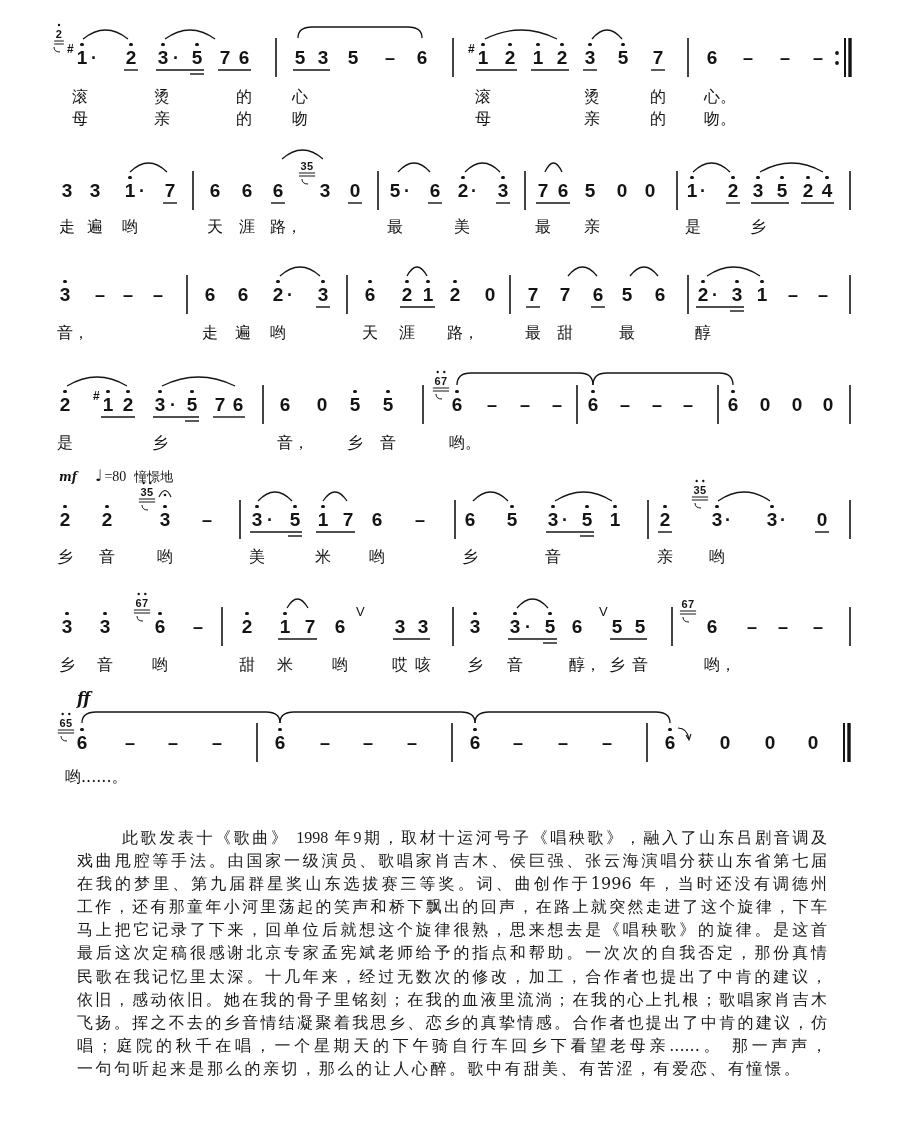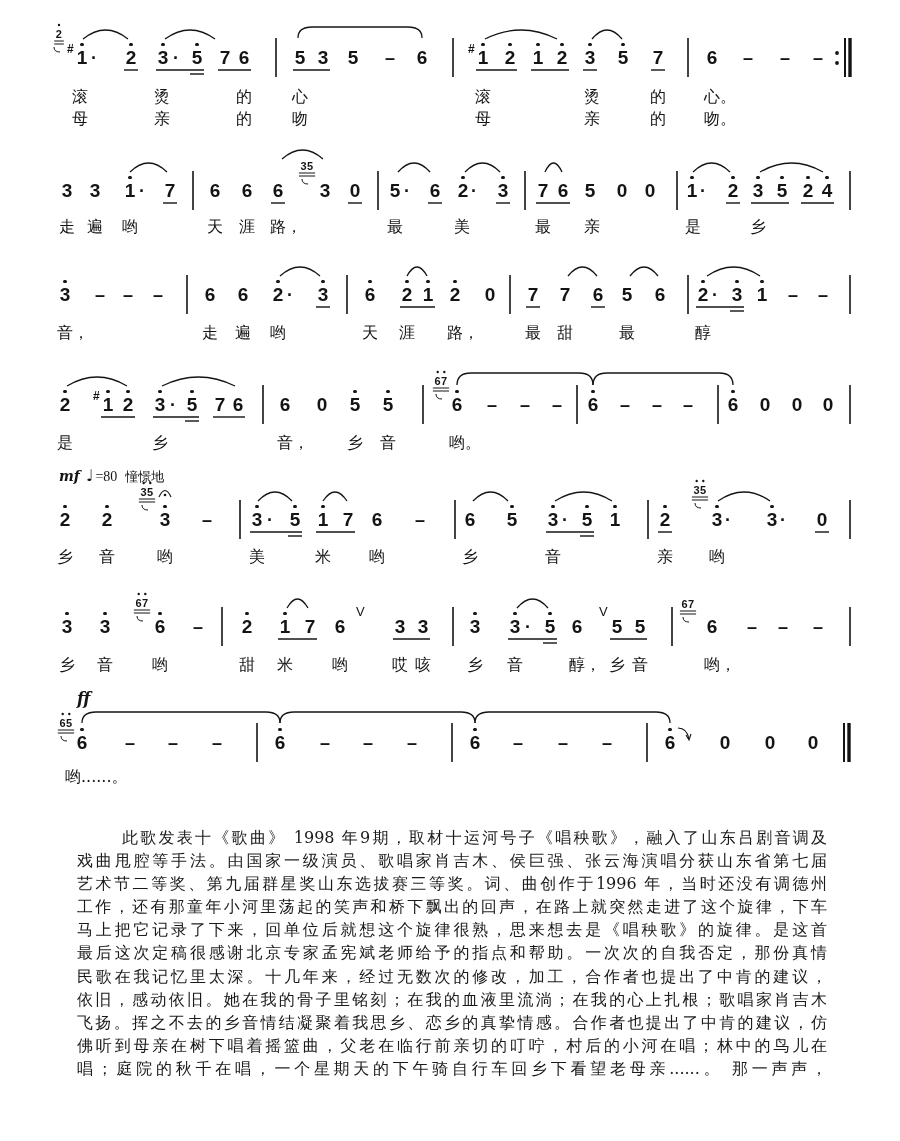--- a/index.html
+++ b/index.html
@@ -12,27 +12,27 @@
 .note.dash .digit{font-size:18px;}
 .note.aug .digit{font-size:18px;}
 .dot-hi{position:absolute;left:50%;top:-5px;width:3.2px;height:3.2px;margin-left:-1.6px;border-radius:50%;background:#141414;}
 .acc{position:absolute;left:-5px;top:-5px;font-family:"Liberation Sans",sans-serif;font-weight:bold;font-size:12px;line-height:12px;}
 .grace{position:absolute;transform:translateX(-50%);font-family:"Liberation Sans",sans-serif;font-weight:bold;font-size:11px;line-height:12px;letter-spacing:0.5px;white-space:nowrap;}
 .lyric{position:absolute;font-family:"DejaVu Serif",serif;font-size:16px;line-height:18px;white-space:nowrap;}
 .mark{position:absolute;white-space:nowrap;}
 .mark.breath{font-family:"Liberation Sans",sans-serif;font-size:13px;line-height:14px;}
 .mark.dynamic{font-family:"DejaVu Serif",serif;font-style:italic;font-weight:bold;font-size:16px;line-height:16px;}
 #tempo{position:absolute;left:59px;top:466px;display:flex;align-items:baseline;gap:2px;white-space:nowrap;}
-#tempo .t-dyn{font-family:"DejaVu Serif",serif;font-style:italic;font-weight:bold;font-size:14px;margin-right:4px;}
+#tempo .t-dyn{font-family:"DejaVu Serif",serif;font-style:italic;font-weight:bold;font-size:12px;margin-right:16px;}
 #tempo .t-note{font-family:"DejaVu Sans",sans-serif;font-size:16px;}
 #tempo .t-bpm{font-family:Liberation Serif, serif;font-size:14px;margin-right:6px;}
 #tempo .t-exp{font-family:"DejaVu Sans",sans-serif;font-size:13px;}
 #desc{position:absolute;left:77px;top:826px;width:750px;}
 .desc-line{height:23.1px;line-height:23.1px;font-family:"DejaVu Serif",serif;font-size:16px;color:#1a1a1a;white-space:nowrap;text-align:justify;text-align-last:justify;overflow:hidden;}
-.desc-line.first{padding-left:45px;}
+.desc-line.first{padding-left:45px;font-family:Liberation Serif, serif;}
 .desc-line.last{text-align:left;text-align-last:left;letter-spacing:2.6px;}
 </style>
 </head>
 <body>
 
 <div id="score">
   <svg id="score-lines" width="900" height="800" viewBox="0 0 900 800" xmlns="http://www.w3.org/2000/svg">
       <g>
         <circle cx="59" cy="25" r="1.2" fill="#141414"></circle>
         <line x1="54.2" x2="63.8" y1="41" y2="41" stroke="#141414" stroke-width="1"></line>
@@ -843,22 +843,22 @@
 <div id="tempo">
   <span class="t-dyn">mf</span>
   <span class="t-note">♩</span>
   <span class="t-bpm">=80</span>
   <span class="t-exp">憧憬地</span>
 </div>
 
 <div id="desc">
   <div class="desc-line first">此歌发表十《歌曲》 1998 年9期，取材十运河号子《唱秧歌》，融入了山东吕剧音调及</div>
   <div class="desc-line">戏曲甩腔等手法。由国家一级演员、歌唱家肖吉木、侯巨强、张云海演唱分获山东省第七届</div>
-  <div class="desc-line">艺术节二等奖、第九届群星奖山东选拔赛三等奖。词、曲创作于1996 年，当时还没有调德州</div>
+  <div class="desc-line">在我的梦里、第九届群星奖山东选拔赛三等奖。词、曲创作于1996 年，当时还没有调德州</div>
   <div class="desc-line">工作，还有那童年小河里荡起的笑声和桥下飘出的回声，在路上就突然走进了这个旋律，下车</div>
   <div class="desc-line">马上把它记录了下来，回单位后就想这个旋律很熟，思来想去是《唱秧歌》的旋律。是这首</div>
   <div class="desc-line">最后这次定稿很感谢北京专家孟宪斌老师给予的指点和帮助。一次次的自我否定，那份真情</div>
   <div class="desc-line">民歌在我记忆里太深。十几年来，经过无数次的修改，加工，合作者也提出了中肯的建议，</div>
   <div class="desc-line">依旧，感动依旧。她在我的骨子里铭刻；在我的血液里流淌；在我的心上扎根；歌唱家肖吉木</div>
   <div class="desc-line">飞扬。挥之不去的乡音情结凝聚着我思乡、恋乡的真挚情感。合作者也提出了中肯的建议，仿</div>
-  <div class="desc-line">佛听到母亲在树下唱着摇篮曲，父老在临行前亲切的叮咛，村后的小河在唱；林中的鸟儿在</div>
   <div class="desc-line">唱；庭院的秋千在唱，一个星期天的下午骑自行车回乡下看望老母亲......。 那一声声，</div>
+  <div class="desc-line last">一句句听起来是那么的亲切，那么的让人心醉。歌中有甜美、有苦涩，有爱恋、有憧憬。</div>
 </div>
 
 </body></html>

